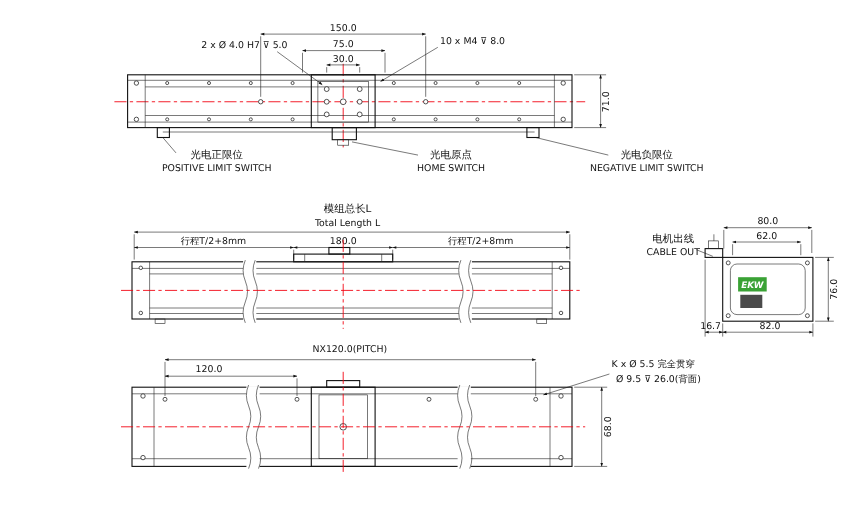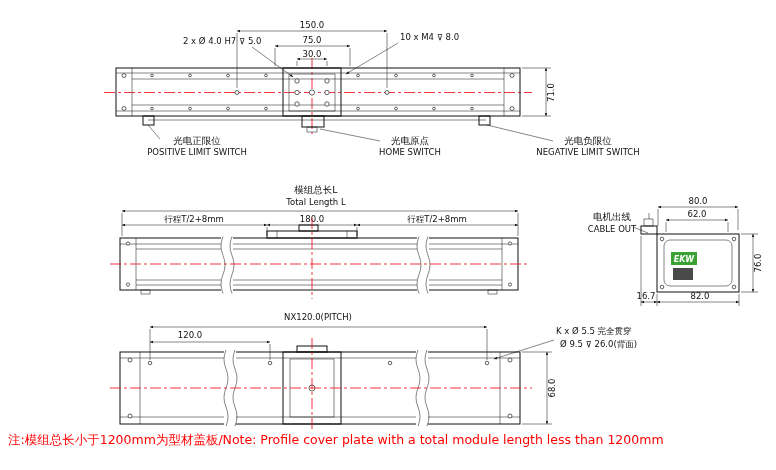--- a/index.html
+++ b/index.html
@@ -290,15 +290,14 @@
       <line class="thin" x1="522" y1="424" x2="552" y2="424"></line>
       <line class="dim" x1="547" y1="352" x2="547" y2="424"></line>
       <text class="d" transform="translate(555,388) rotate(-90)">68.0</text>
     </g>
     <line class="cl" x1="110" y1="388" x2="532" y2="388"></line>
     <line class="cl" x1="312" y1="338" x2="312" y2="430"></line>
   </g>
 </svg>
 
 <div class="notes">
-  <div>注:模组总长小于1200mm为型材盖板/Note: Profile cover plate with a total module length less than 1200mm</div>
 </div>
 </div>
 
 </body></html>

